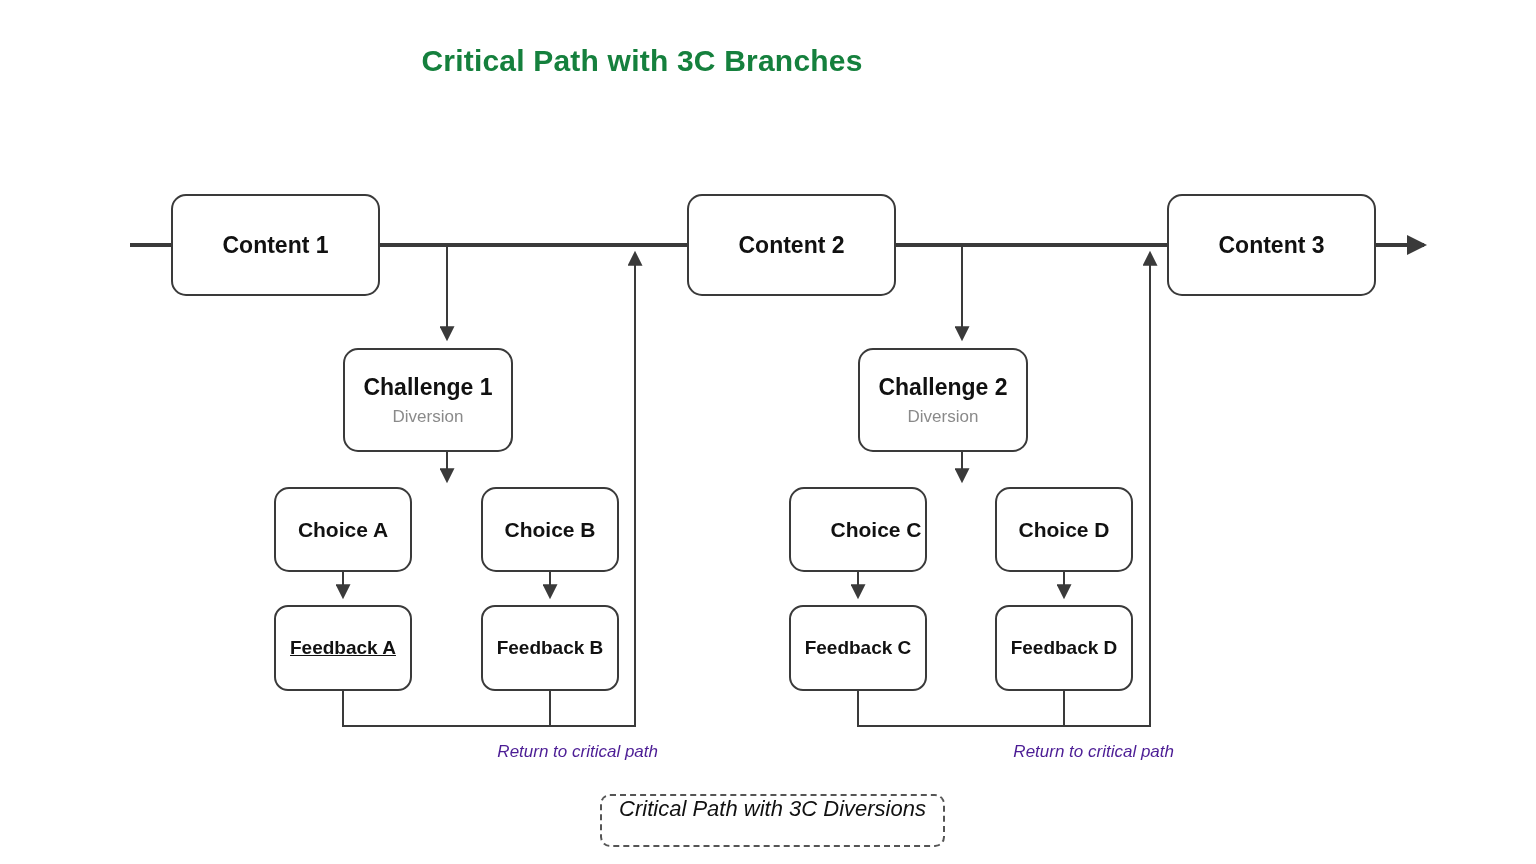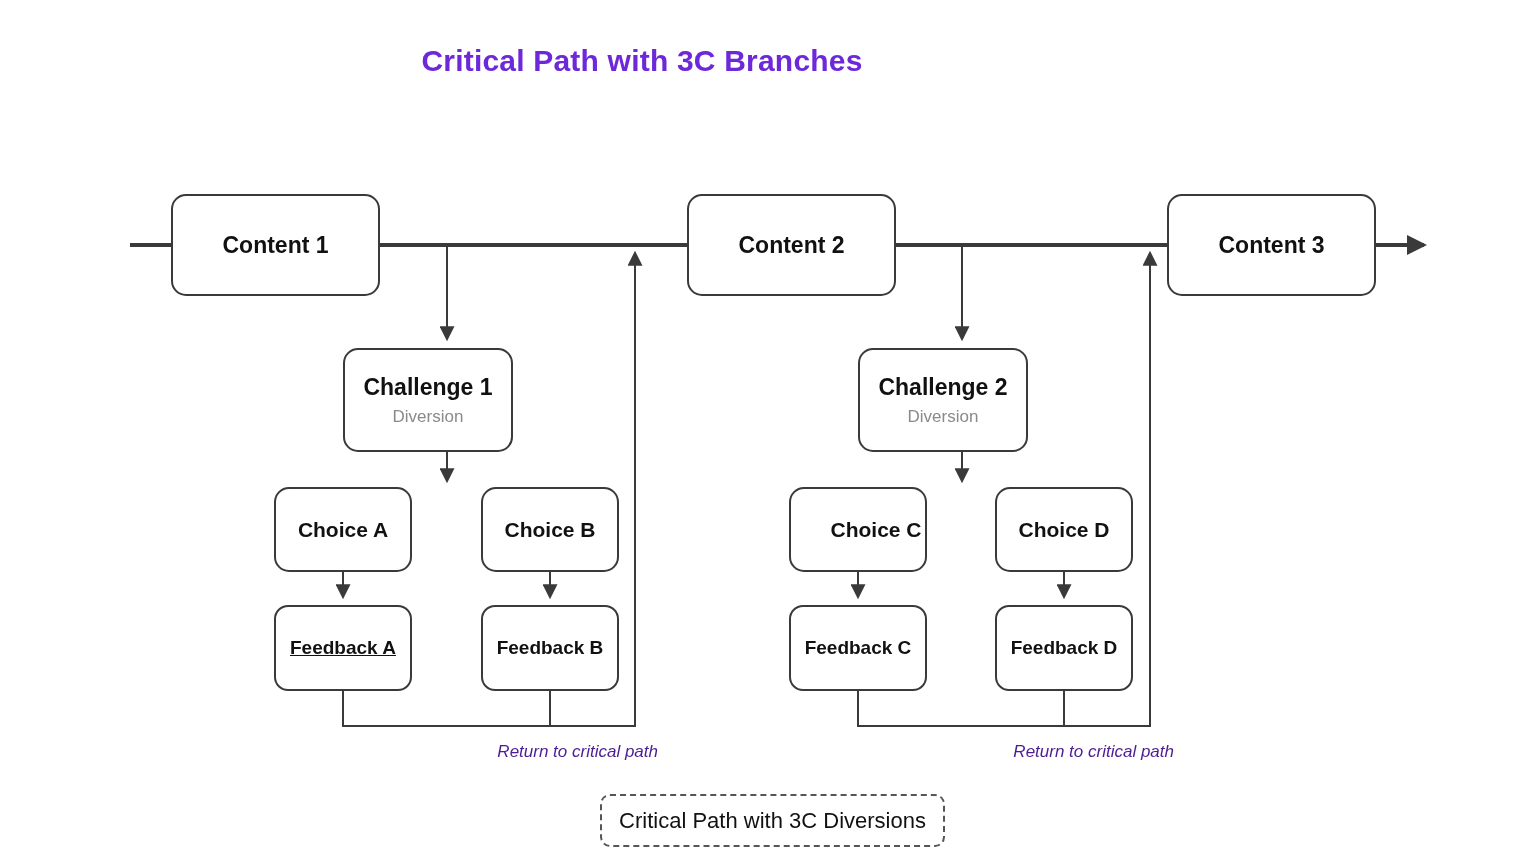--- a/index.html
+++ b/index.html
@@ -16,21 +16,21 @@
     overflow: hidden;
   }
   .diagram-title {
     position: absolute;
     left: 0;
     top: 44px;
     width: 1284px;
     text-align: center;
     font-size: 30px;
     font-weight: bold;
-    color: #6d28d9;
+    color: #15803d;
     letter-spacing: 0.2px;
   }
   .wires {
     position: absolute;
     left: 0;
     top: 0;
     width: 1536px;
     height: 864px;
   }
   .node {
@@ -71,23 +71,24 @@
   .caption-box {
     position: absolute;
     left: 600px;
     top: 794px;
     width: 345px;
     height: 53px;
     box-sizing: border-box;
     border: 2px dashed #555555;
     border-radius: 10px;
     display: flex;
-    align-items: center;
+    align-items: flex-start;
     justify-content: center;
     font-size: 22px;
+    font-style: italic;
     color: #111111;
     background: #ffffff;
   }
 </style>
 </head>
 <body>
 
 <div class="stage">
 
   <div class="diagram-title">Critical Path with 3C Branches</div>

